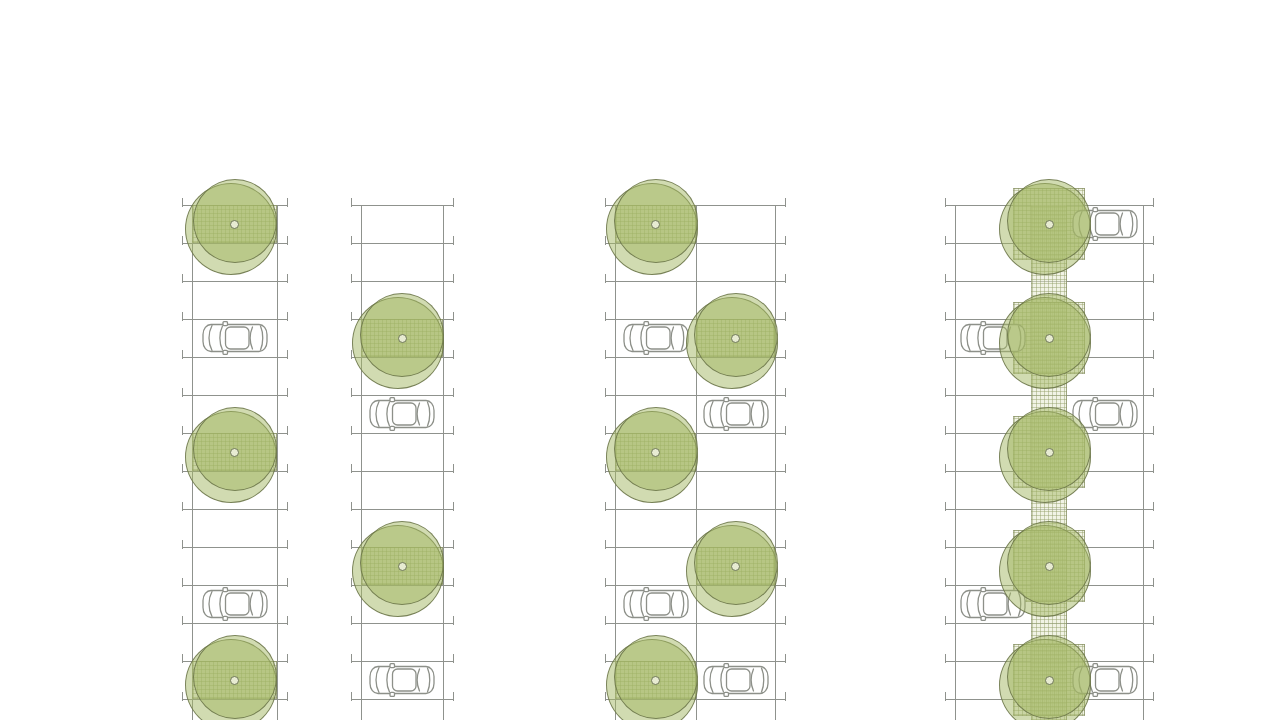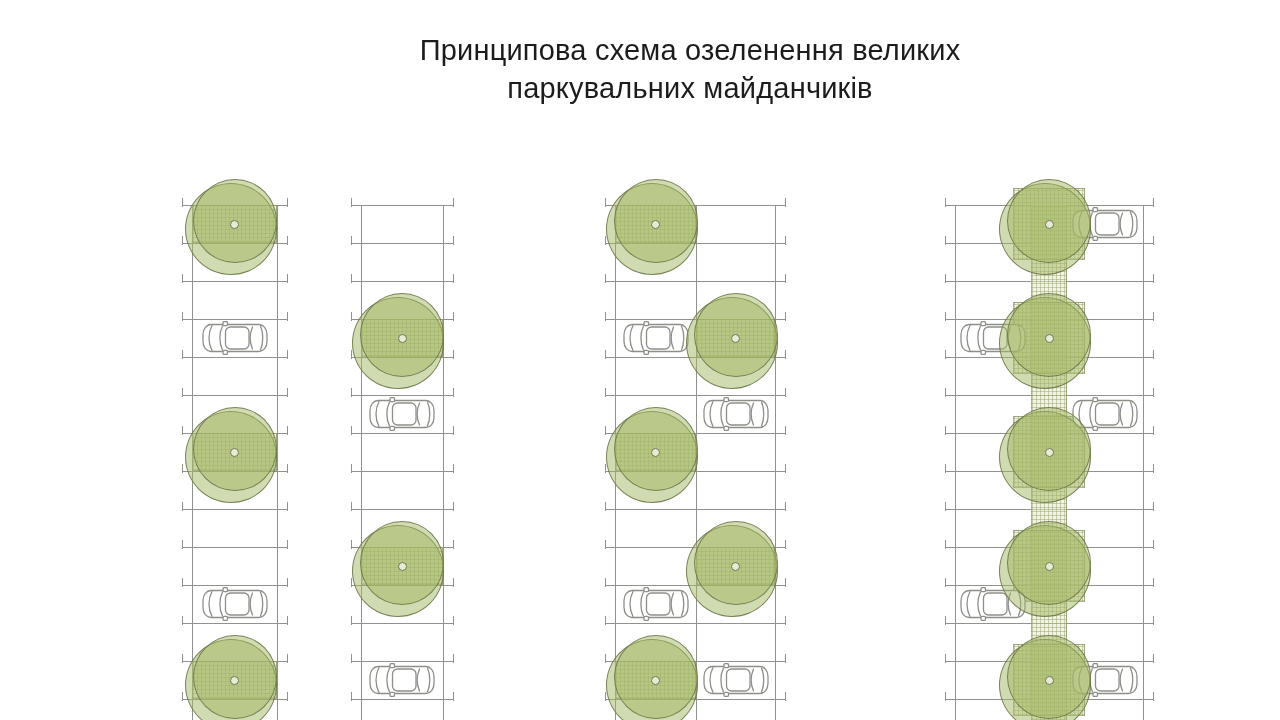--- a/index.html
+++ b/index.html
@@ -26,24 +26,20 @@
   .band{position:absolute;z-index:2;border-left:1px solid var(--square_border,rgba(128,137,95,.5));border-right:1px solid var(--square_border,rgba(128,137,95,.5));box-sizing:border-box;}
   .circ{position:absolute;z-index:4;border-radius:50%;background:var(--tree_fill,rgba(163,183,100,.5));border:1px solid var(--tree_outline,rgba(105,115,70,.85));box-sizing:border-box;}
   .trunk{position:absolute;z-index:5;border-radius:50%;background:var(--trunk_fill,#e7ebd2);border:1px solid var(--trunk_outline,#6f7857);box-sizing:border-box;}
   .car{position:absolute;z-index:3;stroke:var(--car_stroke,#8d9089);fill:var(--car_fill,#fff);}
   .defs{position:absolute;width:0;height:0;overflow:hidden;}
 </style>
 </head>
 <body>
 
 <div class="page" style="background: rgb(255, 255, 255);">
-  <div class="title">
-    <div>Принципова схема озеленення великих</div>
-    <div>паркувальних майданчиків</div>
-  </div>
 
   <div id="diagram">
       <div class="hl" style="left: 182px; top: 205px; width: 105px; position: absolute;"></div>
       <div class="vtick" style="left: 182px; top: 198px; height: 9px; position: absolute;"></div>
       <div class="vtick" style="left: 287px; top: 198px; height: 9px; position: absolute;"></div>
       <div class="hl" style="left: 182px; top: 243px; width: 105px; position: absolute;"></div>
       <div class="vtick" style="left: 182px; top: 236px; height: 9px; position: absolute;"></div>
       <div class="vtick" style="left: 287px; top: 236px; height: 9px; position: absolute;"></div>
       <div class="hl" style="left: 182px; top: 281px; width: 105px; position: absolute;"></div>
       <div class="vtick" style="left: 182px; top: 274px; height: 9px; position: absolute;"></div>

